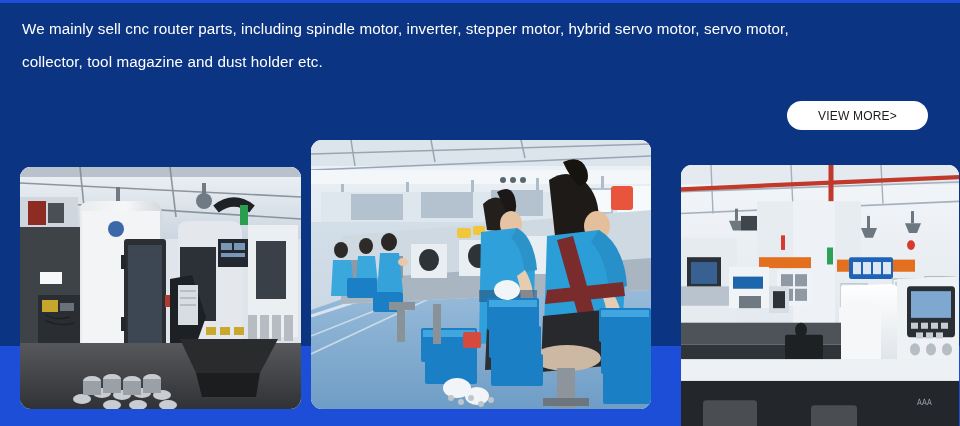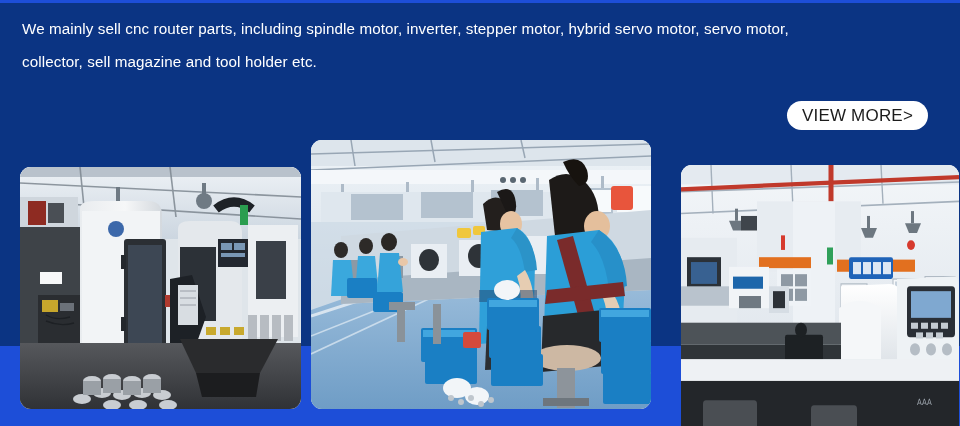--- a/index.html
+++ b/index.html
@@ -52,21 +52,21 @@
     background: #ffffff;
     border-radius: 15px;
     display: flex;
     align-items: center;
     justify-content: center;
     cursor: pointer;
     box-sizing: border-box;
   }
   #view-more-label {
     color: #1c1c1c;
-    font-size: 17px;
+    font-size: 12px;
     letter-spacing: 0.2px;
     white-space: nowrap;
   }
   
   .photo-card {
     position: absolute;
     border-radius: 11px;
     overflow: hidden;
     background: #b9c6d6;
   }
@@ -78,21 +78,21 @@
 </style>
 </head>
 <body>
 
 <div id="banner">
 
   <div id="blue-panel"></div>
 
   <div id="copy-block">
     <div class="copy-line">We mainly sell cnc router parts, including spindle motor, inverter, stepper motor, hybrid servo motor, servo motor,</div>
-    <div class="copy-line">collector, sell magazine and tool holder etc.</div>
+    <div class="copy-line">collector, tool magazine and dust holder etc.</div>
   </div>
 
   <div id="view-more-button">
     <span id="view-more-label">VIEW MORE&gt;</span>
   </div>
 
   <div class="photo-card" id="photo-card-1">
     <svg class="photo-canvas" viewBox="0 0 281 242" preserveAspectRatio="none">
       <defs>
         <linearGradient id="ceil1" x1="0" y1="0" x2="0" y2="1">

